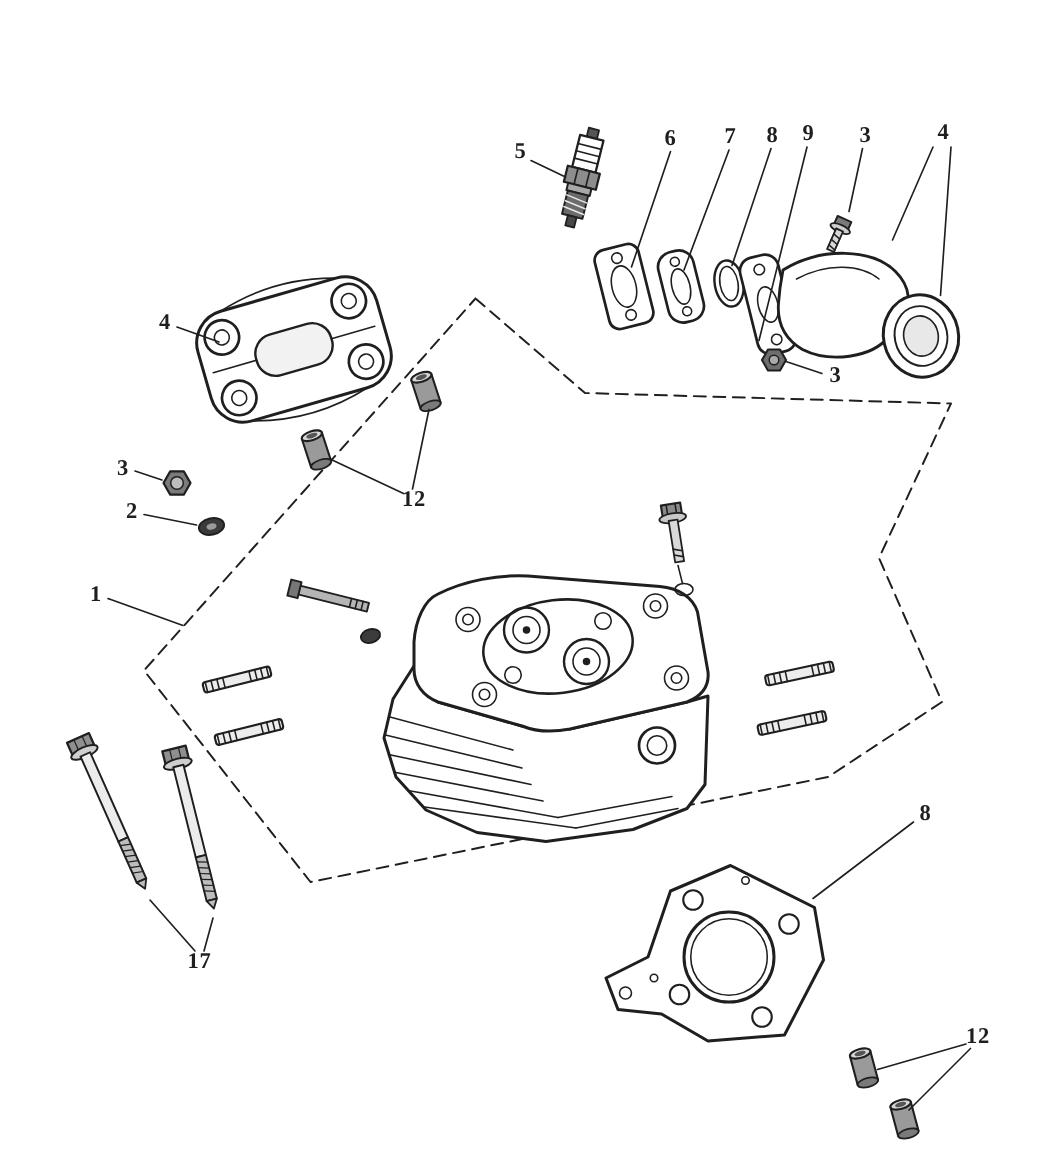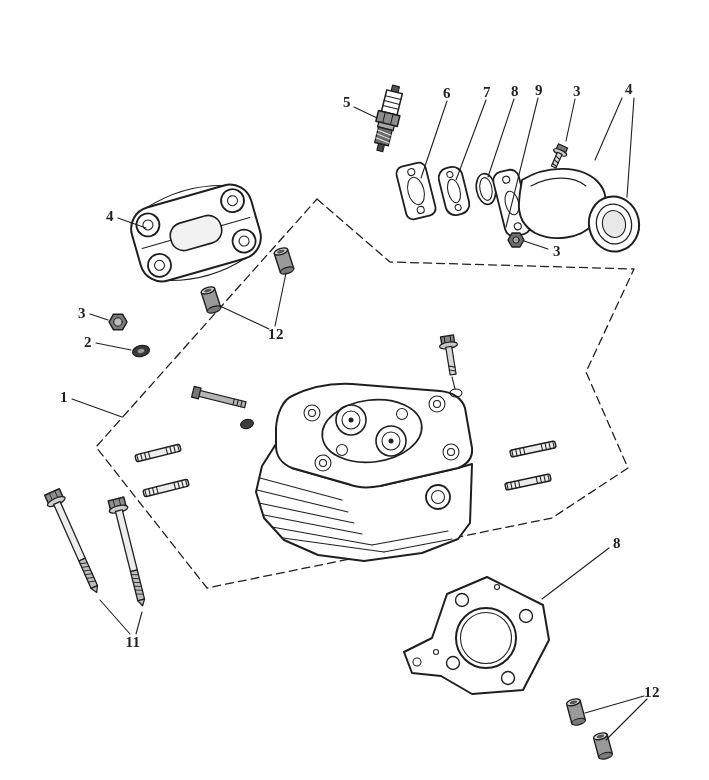--- a/index.html
+++ b/index.html
@@ -242,16 +242,16 @@
       <span class="callout" style="left: 539px; top: 90px;">9</span>
       <span class="callout" style="left: 577px; top: 91px;">3</span>
       <span class="callout" style="left: 629px; top: 89px;">4</span>
       <span class="callout" style="left: 110px; top: 216px;">4</span>
       <span class="callout" style="left: 557px; top: 251px;">3</span>
       <span class="callout" style="left: 276px; top: 334px;">12</span>
       <span class="callout" style="left: 82px; top: 313px;">3</span>
       <span class="callout" style="left: 88px; top: 342px;">2</span>
       <span class="callout" style="left: 64px; top: 397px;">1</span>
       <span class="callout" style="left: 617px; top: 543px;">8</span>
-      <span class="callout" style="left: 133px; top: 642px;">11</span>
+      <span class="callout" style="left: 133px; top: 642px;">17</span>
       <span class="callout" style="left: 652px; top: 692px;">12</span>
     </div>
 </div>
 
 </body></html>

